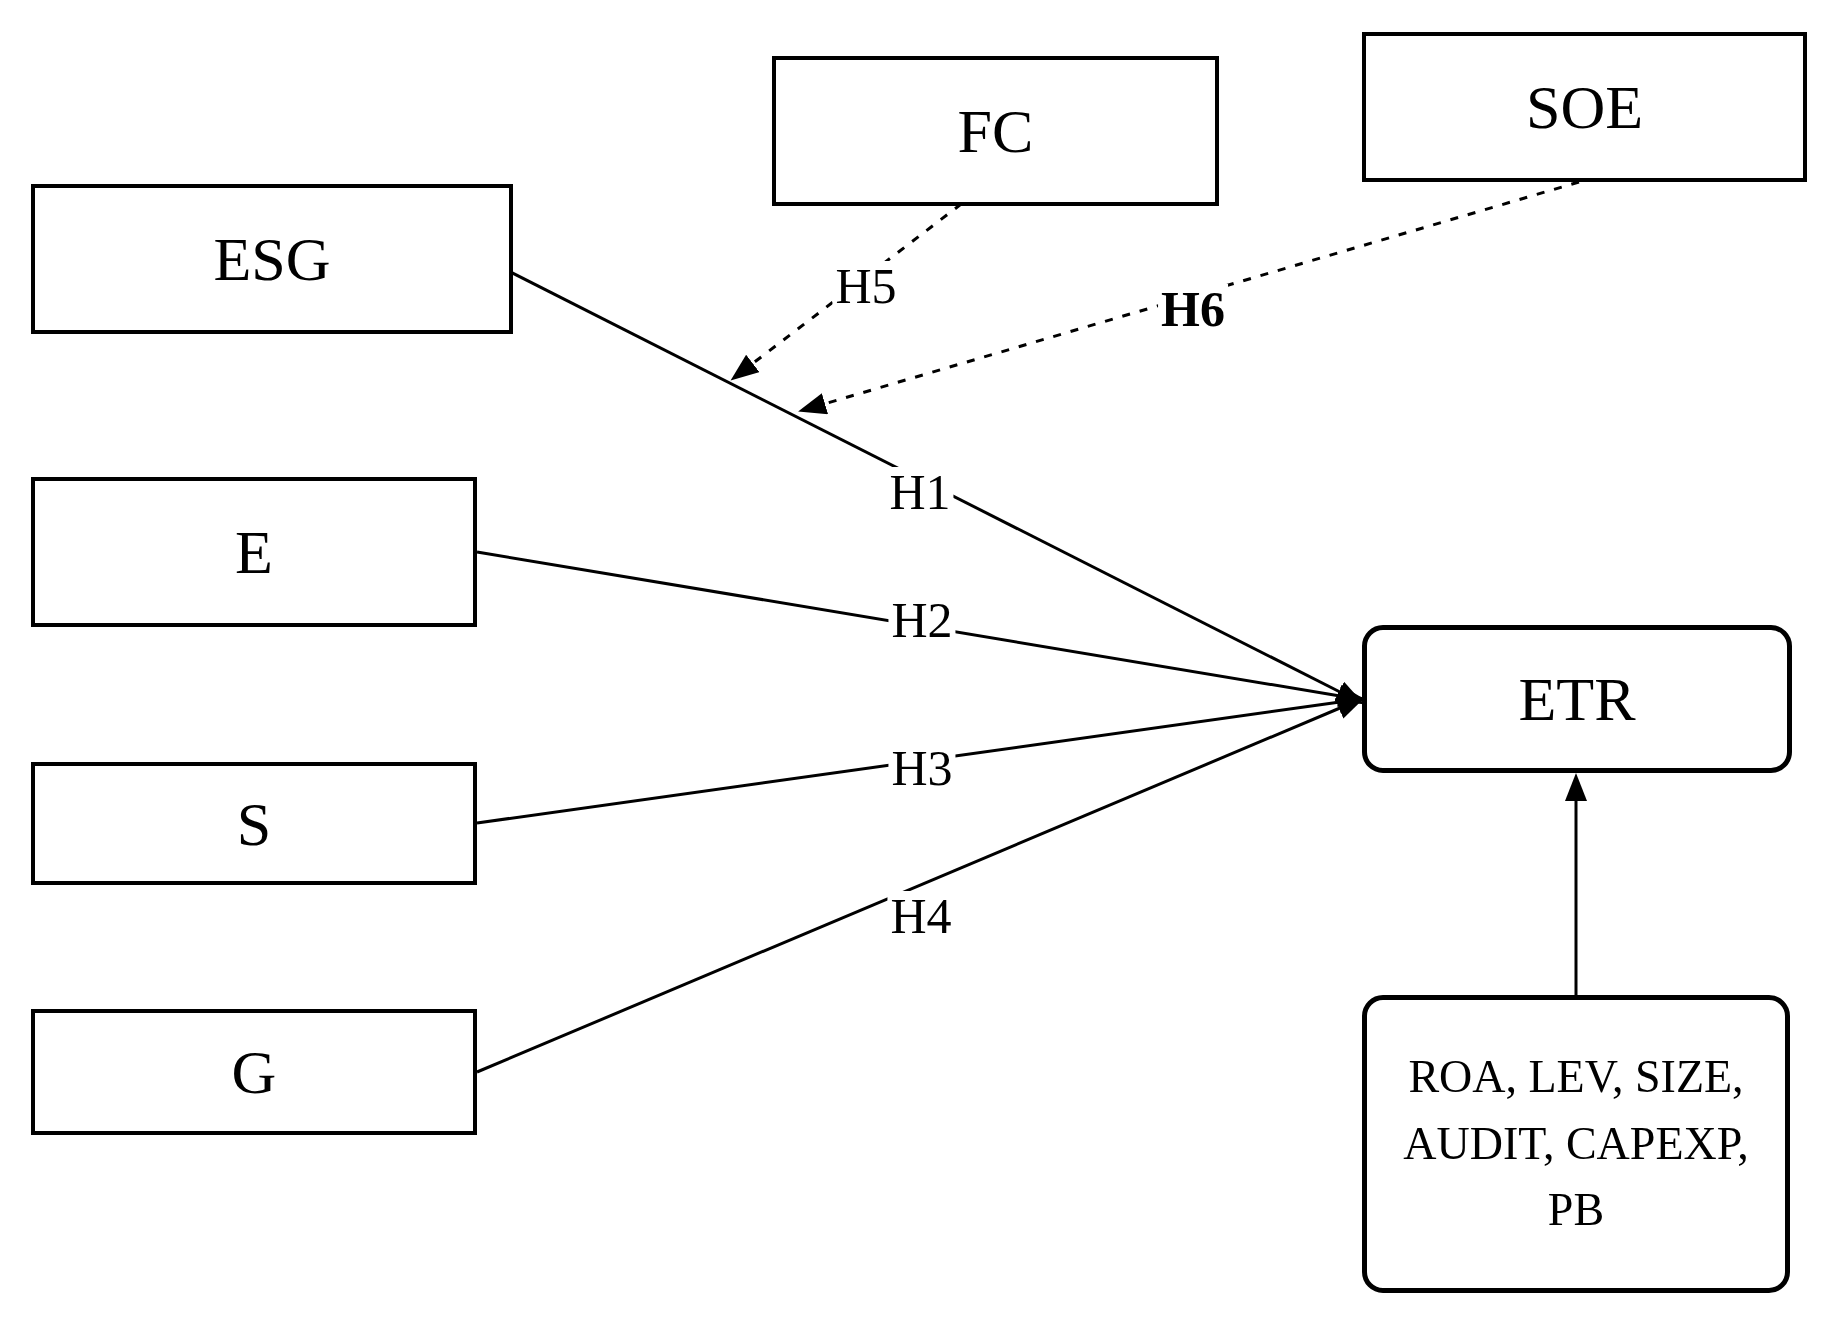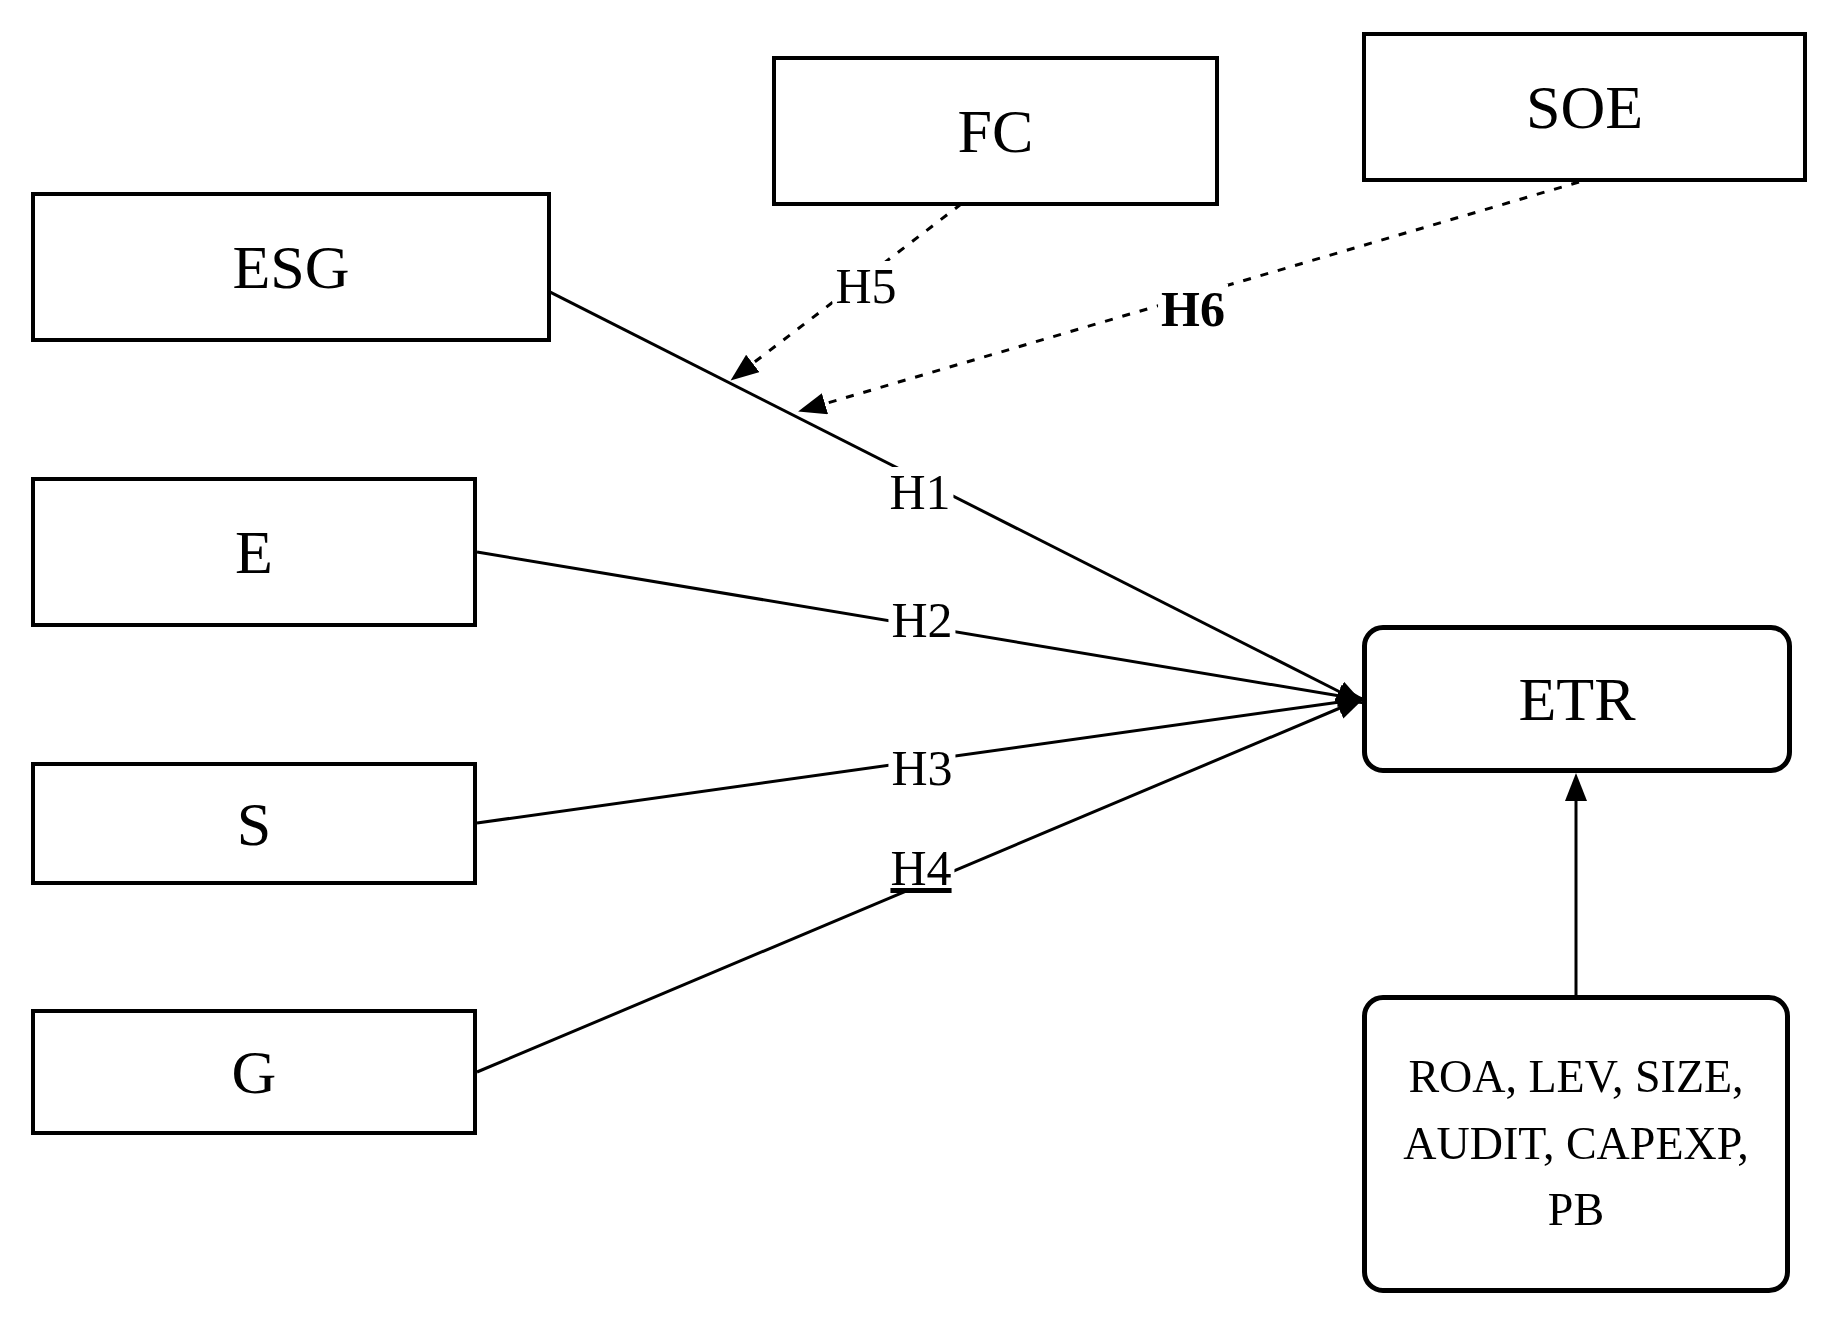--- a/index.html
+++ b/index.html
@@ -45,41 +45,41 @@
   }
   .node--controls .node-label {
     font-size: 46px;
     line-height: 1.45;
     white-space: normal;
     padding: 0 8px;
   }
   
   .node-fc       { left: 772px;  top: 32px;   width: 447px; height: 150px; margin-top: 24px; }
   .node-soe      { left: 1362px; top: 32px;   width: 445px; height: 150px; }
-  .node-esg      { left: 31px;   top: 192px;  width: 520px; height: 150px; }
+  .node-esg      { left: 31px;   top: 184px;  width: 482px; height: 150px; }
   .node-e        { left: 31px;   top: 477px;  width: 446px; height: 150px; }
   .node-s        { left: 31px;   top: 762px;  width: 446px; height: 123px; }
   .node-g        { left: 31px;   top: 1009px; width: 446px; height: 126px; }
   .node-etr      { left: 1362px; top: 625px;  width: 430px; height: 148px; }
   .node-controls { left: 1362px; top: 995px;  width: 428px; height: 298px; }
 
   .hlabel {
     position: absolute;
     transform: translate(-50%, -50%);
     font-size: 50px;
     line-height: 1;
     background: #ffffff;
     padding: 0 3px;
     z-index: 3;
     white-space: nowrap;
   }
   .hlabel-h1 { left: 920px;  top: 492px; }
   .hlabel-h2 { left: 922px;  top: 620px; }
   .hlabel-h3 { left: 922px;  top: 768px; text-align: right; }
-  .hlabel-h4 { left: 921px;  top: 868px; text-decoration: underline; }
+  .hlabel-h4 { left: 921px;  top: 916px; }
   .hlabel-h5 { left: 866px;  top: 272px; margin-top: 14px; }
   .hlabel-h6 { left: 1193px; top: 309px; font-weight: bold; }
 
   .edge-line {
     stroke: #000000;
     stroke-width: 3;
     fill: none;
   }
   .edge-line--dashed {
     stroke-dasharray: 8 10;

